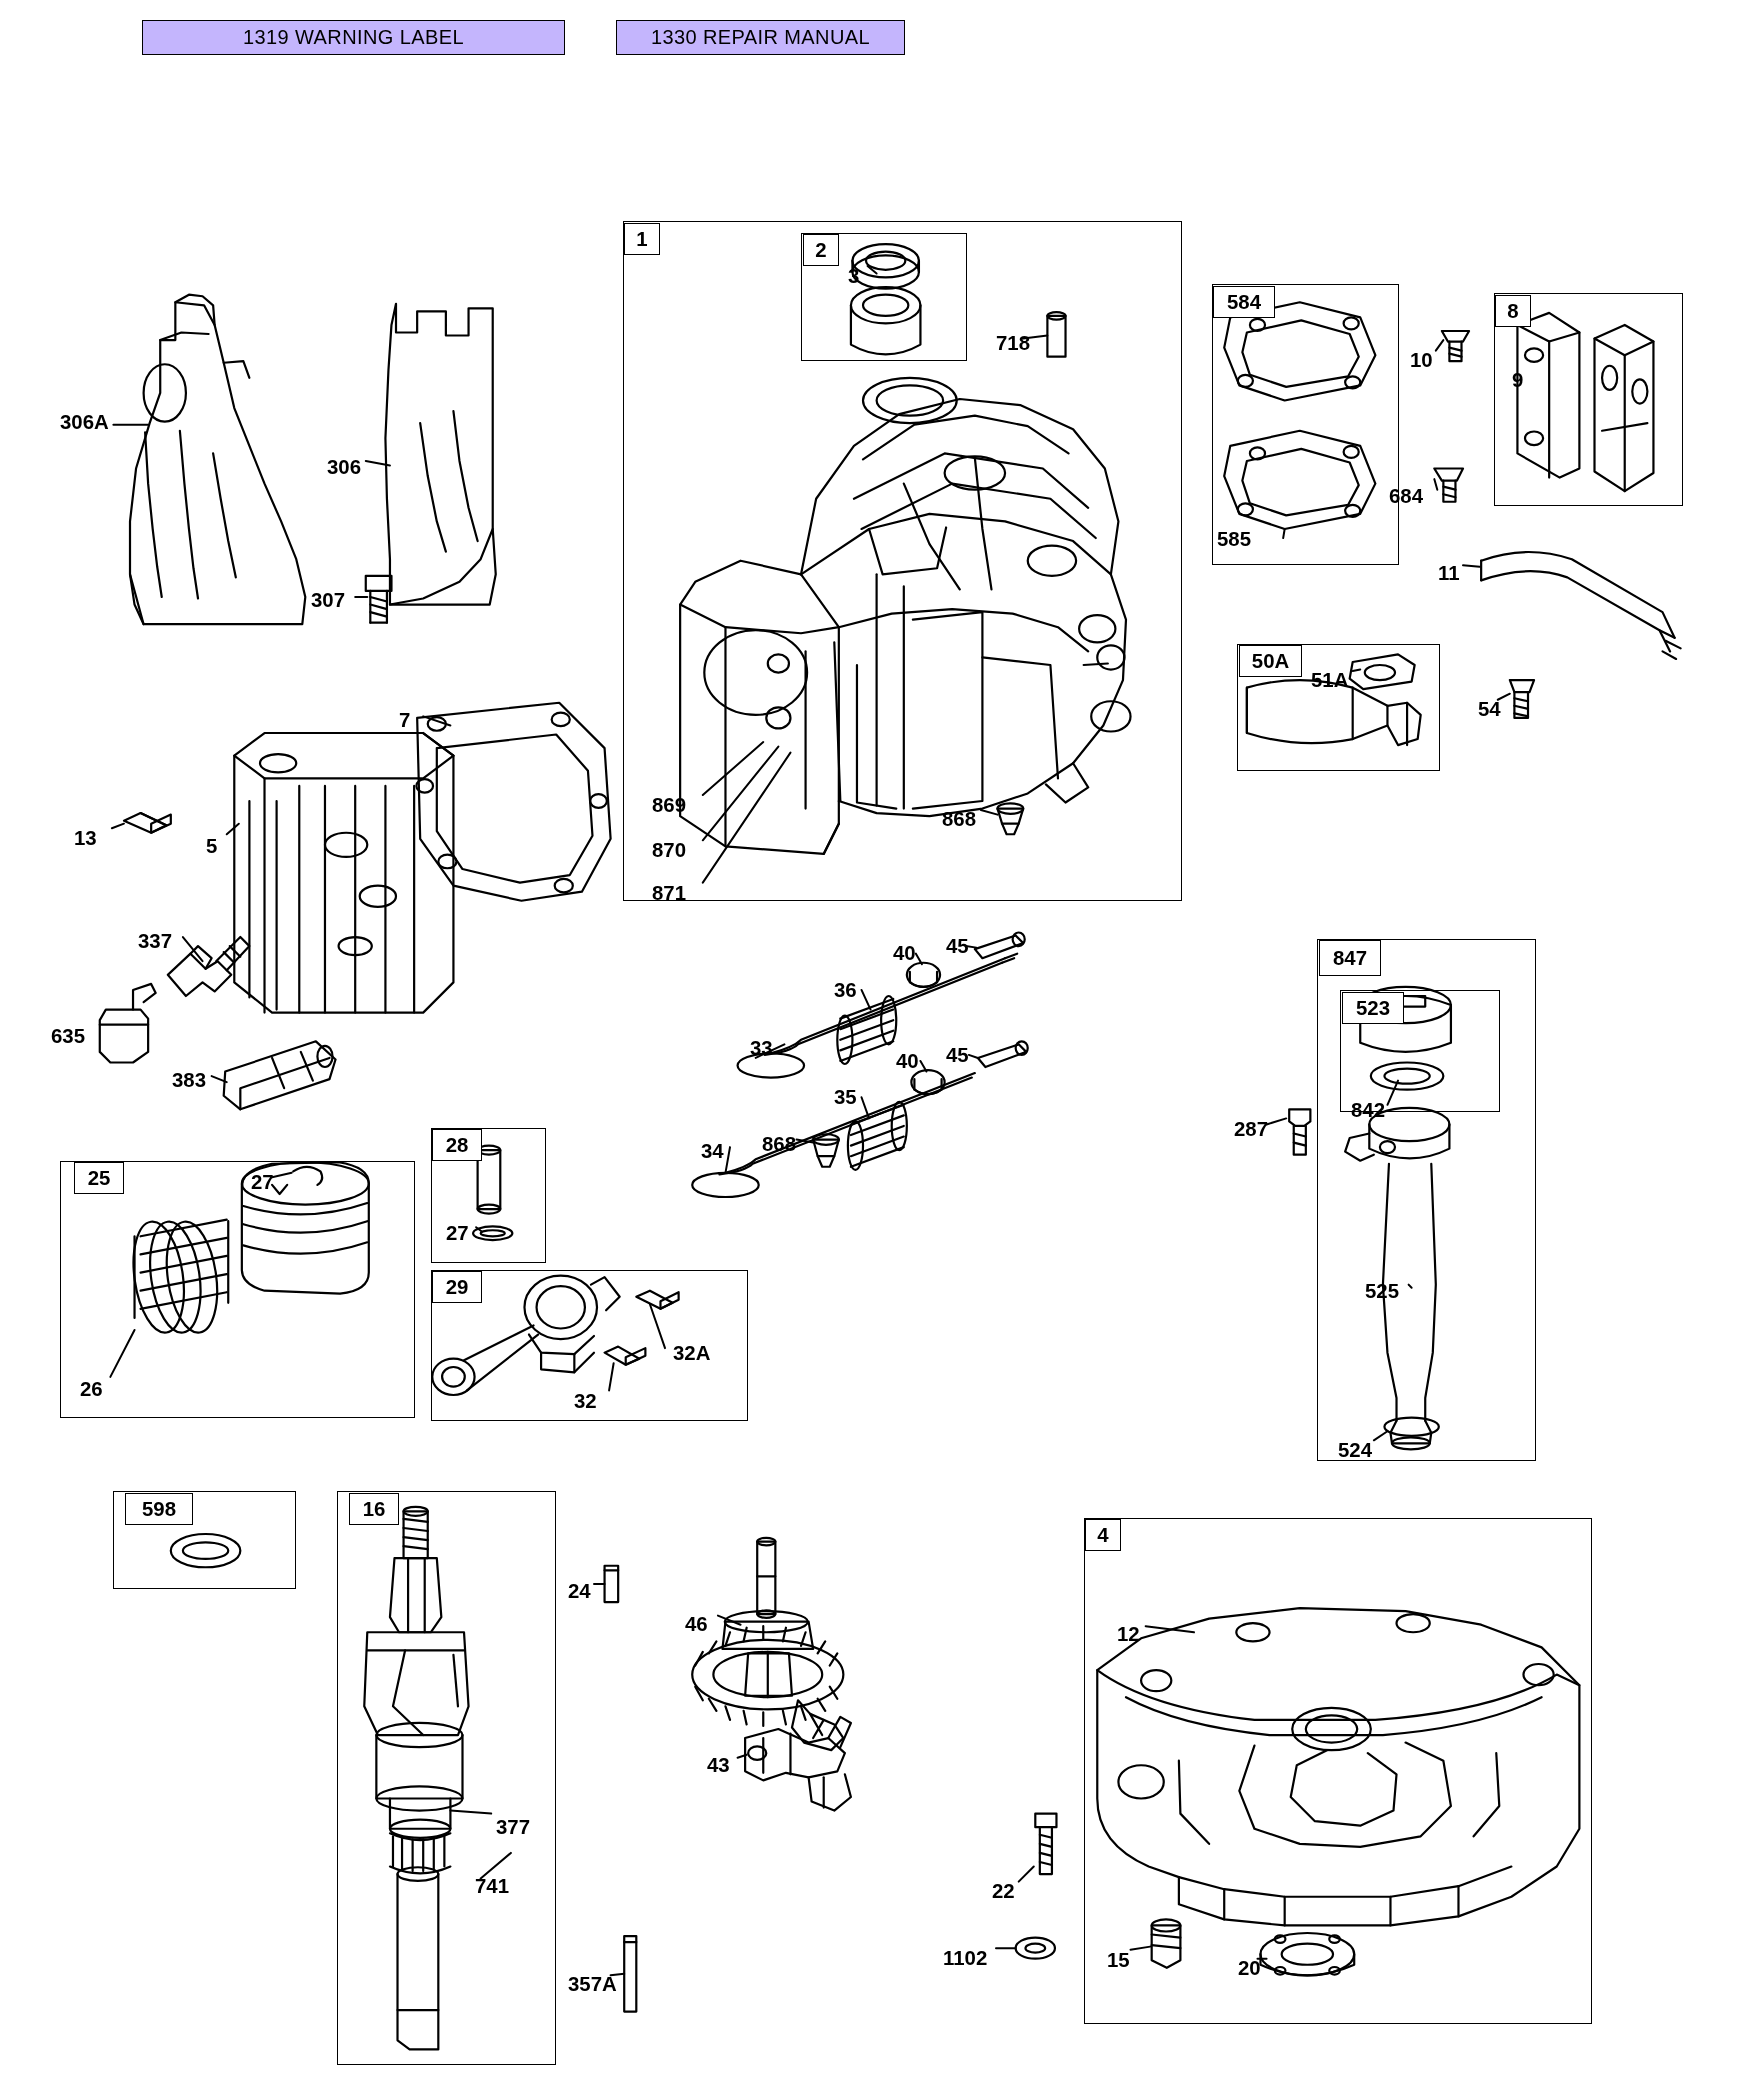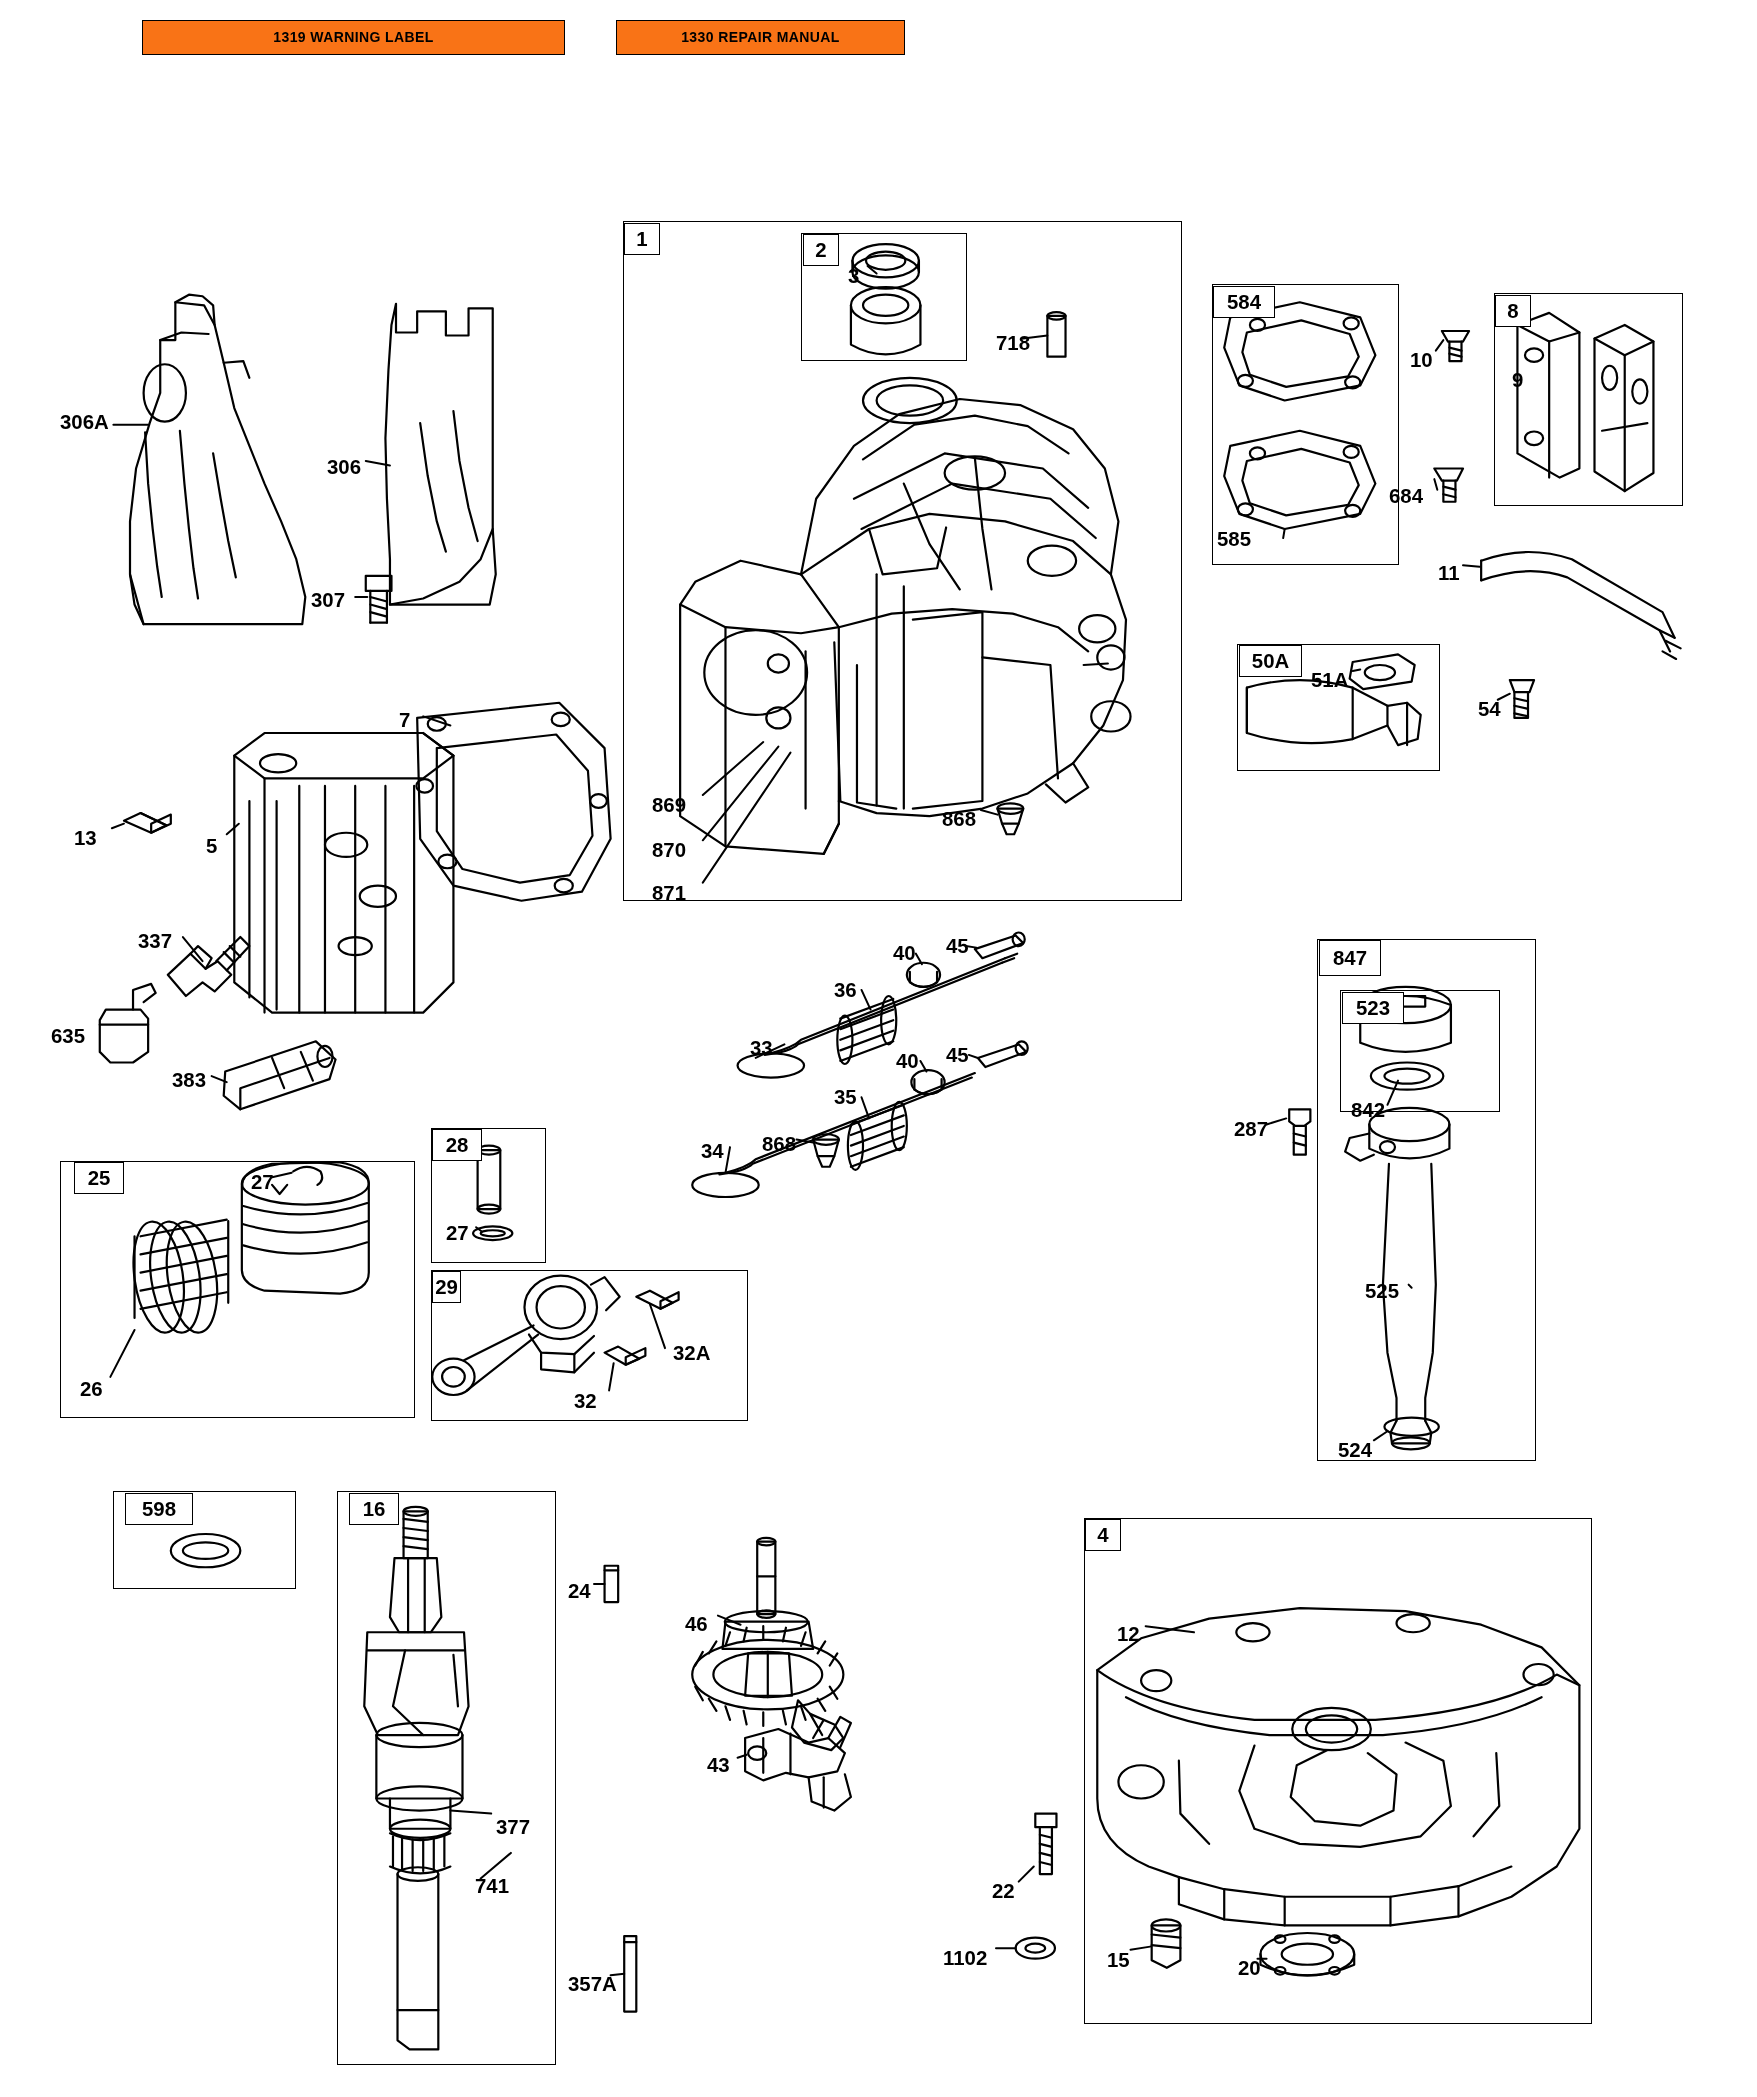--- a/index.html
+++ b/index.html
@@ -18,23 +18,23 @@
   #sheet {
     position: absolute;
     left: 0; top: 0;
     width: 1757px;
     height: 2097px;
   }
   
   .hdr-box {
     position: absolute;
     border: 1.5px solid #000;
-    background: #f97316;
-    font-size: 14px;
-    font-weight: bold;
+    background: #c4b5fd;
+    font-size: 20px;
+    font-weight: normal;
     letter-spacing: 0.4px;
     display: flex;
     align-items: center;
     justify-content: center;
     box-sizing: border-box;
   }
   
   .callout {
     position: absolute;
     font-size: 20.4px;
@@ -583,21 +583,21 @@
 
   <div class="grp-num" style="left:624px;top:223px;width:36px;height:32px;">1</div>
   <div class="grp-num" style="left:803px;top:234px;width:36px;height:32px;">2</div>
   <div class="grp-num" style="left:1213px;top:286px;width:62px;height:32px;">584</div>
   <div class="grp-num" style="left:1495px;top:295px;width:36px;height:32px;">8</div>
   <div class="grp-num" style="left:1239px;top:645px;width:63px;height:32px;">50A</div>
   <div class="grp-num" style="left:1319px;top:940px;width:62px;height:36px;">847</div>
   <div class="grp-num" style="left:1342px;top:992px;width:62px;height:32px;">523</div>
   <div class="grp-num" style="left:74px;top:1162px;width:50px;height:32px;">25</div>
   <div class="grp-num" style="left:432px;top:1129px;width:50px;height:32px;">28</div>
-  <div class="grp-num" style="left:432px;top:1271px;width:29px;height:32px;">29</div>
+  <div class="grp-num" style="left:432px;top:1271px;width:50px;height:32px;">29</div>
   <div class="grp-num" style="left:125px;top:1493px;width:68px;height:32px;">598</div>
   <div class="grp-num" style="left:349px;top:1493px;width:50px;height:32px;">16</div>
   <div class="grp-num" style="left:1085px;top:1519px;width:36px;height:32px;">4</div>
 
   <div class="callout" style="left:60px;top:412px;">306A</div>
   <div class="callout" style="left:327px;top:457px;">306</div>
   <div class="callout" style="left:311px;top:590px;">307</div>
   <div class="callout" style="left:399px;top:710px;">7</div>
   <div class="callout" style="left:74px;top:828px;">13</div>
   <div class="callout" style="left:206px;top:836px;">5</div>

